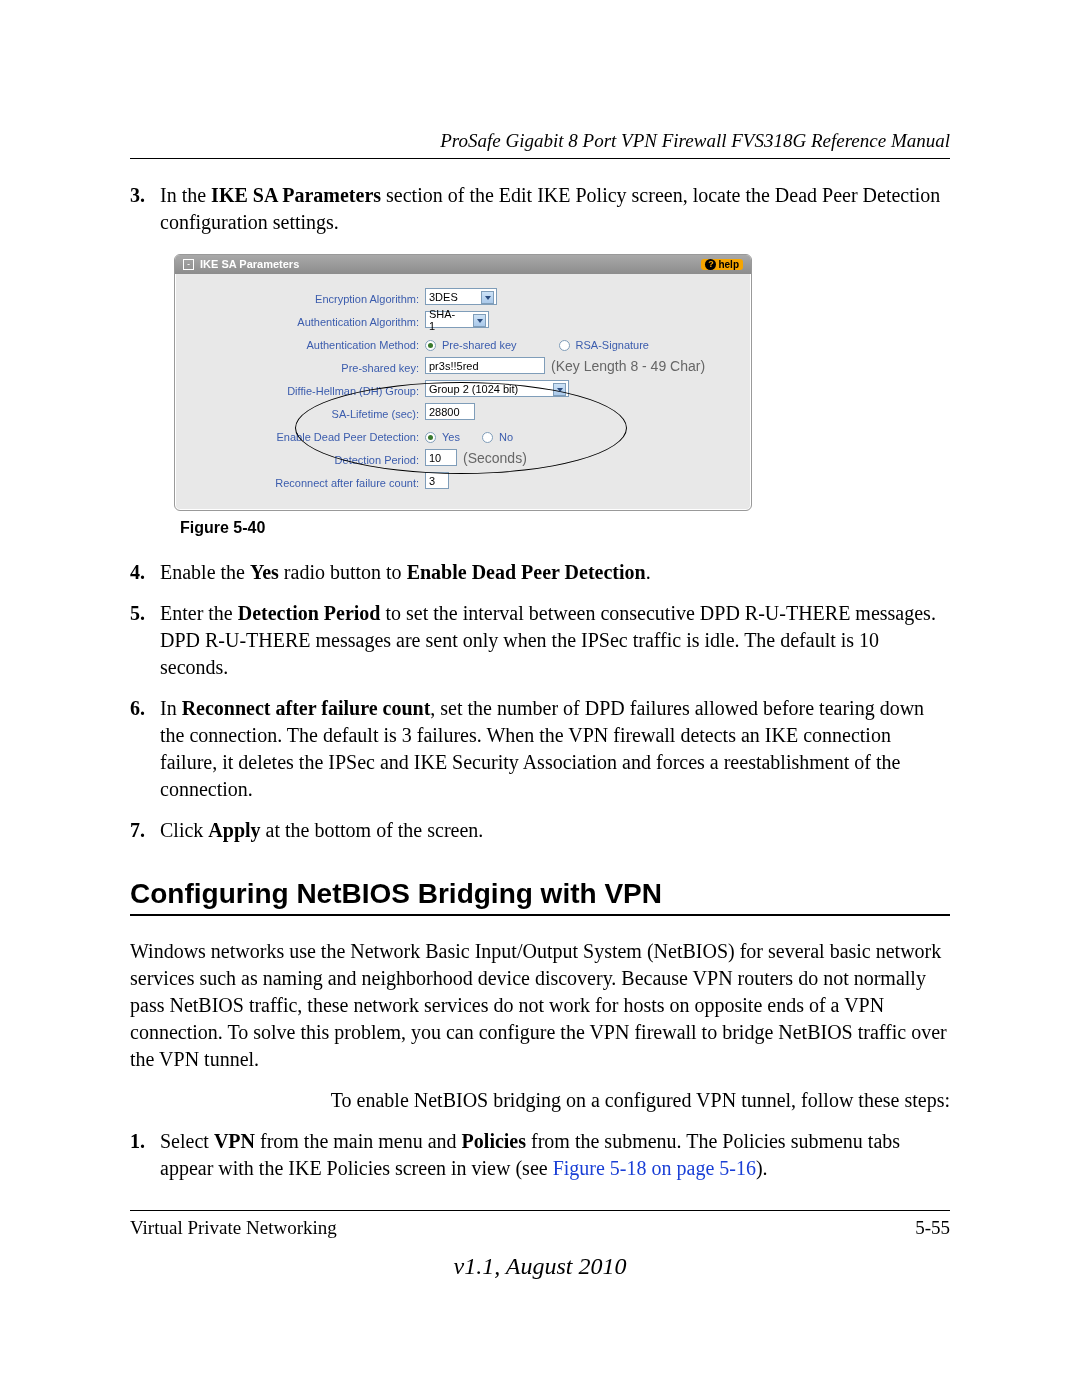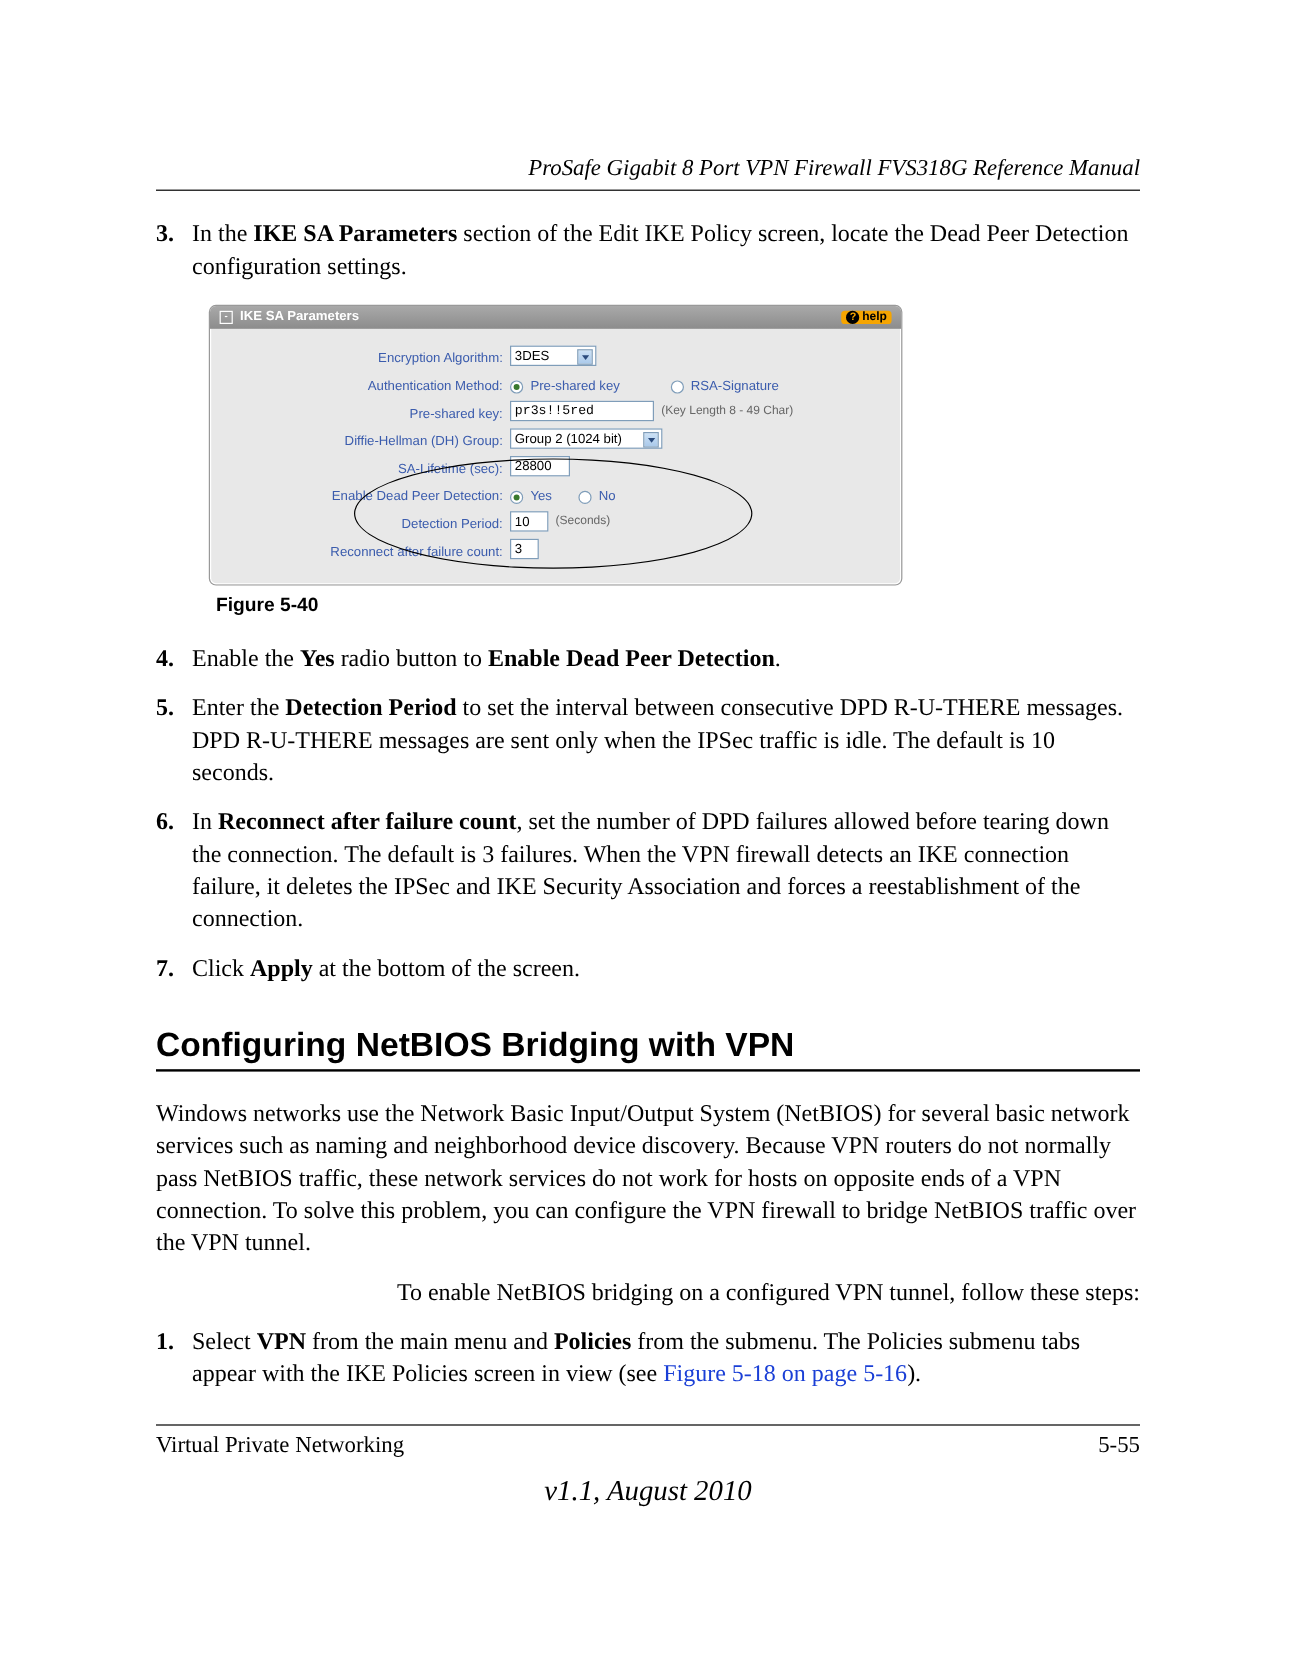--- a/index.html
+++ b/index.html
@@ -158,21 +158,21 @@
     box-sizing: border-box;
   }
   .radio.checked::after {
     content: "";
     position: absolute;
     left: 2px; top: 2px;
     width: 5px; height: 5px;
     background: #3a7a2e;
     border-radius: 50%;
   }
-  .hint { color: #666; font-size: 10px; }
+  .hint { color: #666; font-size: 14px; }
   .ellipse {
     position: absolute;
     border: 1.5px solid #000;
     border-radius: 50%;
     pointer-events: none;
   }
   .h2 {
     font-family: Arial, Helvetica, sans-serif;
     font-weight: bold;
     font-size: 28px;
@@ -230,44 +230,52 @@
 
         <div class="row">
           <div class="lbl">Encryption Algorithm:</div>
           <div class="val">
               <span class="sel" style="width:72px;">
                 <span>3DES</span>
               </span>
             </div>
         </div>
 
+        <div class="row">
+          <div class="lbl">Authentication Algorithm:</div>
+          <div class="val">
+              <span class="sel" style="width:64px;">
+                <span>SHA-1</span>
+              </span>
+            </div>
+        </div>
 
         <div class="row">
           <div class="lbl">Authentication Method:</div>
           <div class="val">
             <span class="radio checked"></span>
             <span>Pre-shared key</span>
             <span style="width:30px;"></span>
             <span class="radio"></span>
             <span>RSA-Signature</span>
           </div>
         </div>
 
         <div class="row">
           <div class="lbl">Pre-shared key:</div>
           <div class="val">
-            <input class="inp" style="width: 120px; font-family: Liberation Mono, monospace;" value="pr3s!!5red">
+            <input class="inp" style="width: 120px;" value="pr3s!!5red">
             <span class="hint">(Key Length 8 - 49 Char)</span>
           </div>
         </div>
 
         <div class="row">
           <div class="lbl">Diffie-Hellman (DH) Group:</div>
           <div class="val">
-              <span class="sel" style="width:127px;">
+              <span class="sel" style="width:144px;">
                 <span>Group 2 (1024 bit)</span>
               </span>
             </div>
         </div>
 
         <div class="row">
           <div class="lbl">SA-Lifetime (sec):</div>
           <div class="val">
               <input class="inp" style="width: 50px;" value="28800">
             </div>

